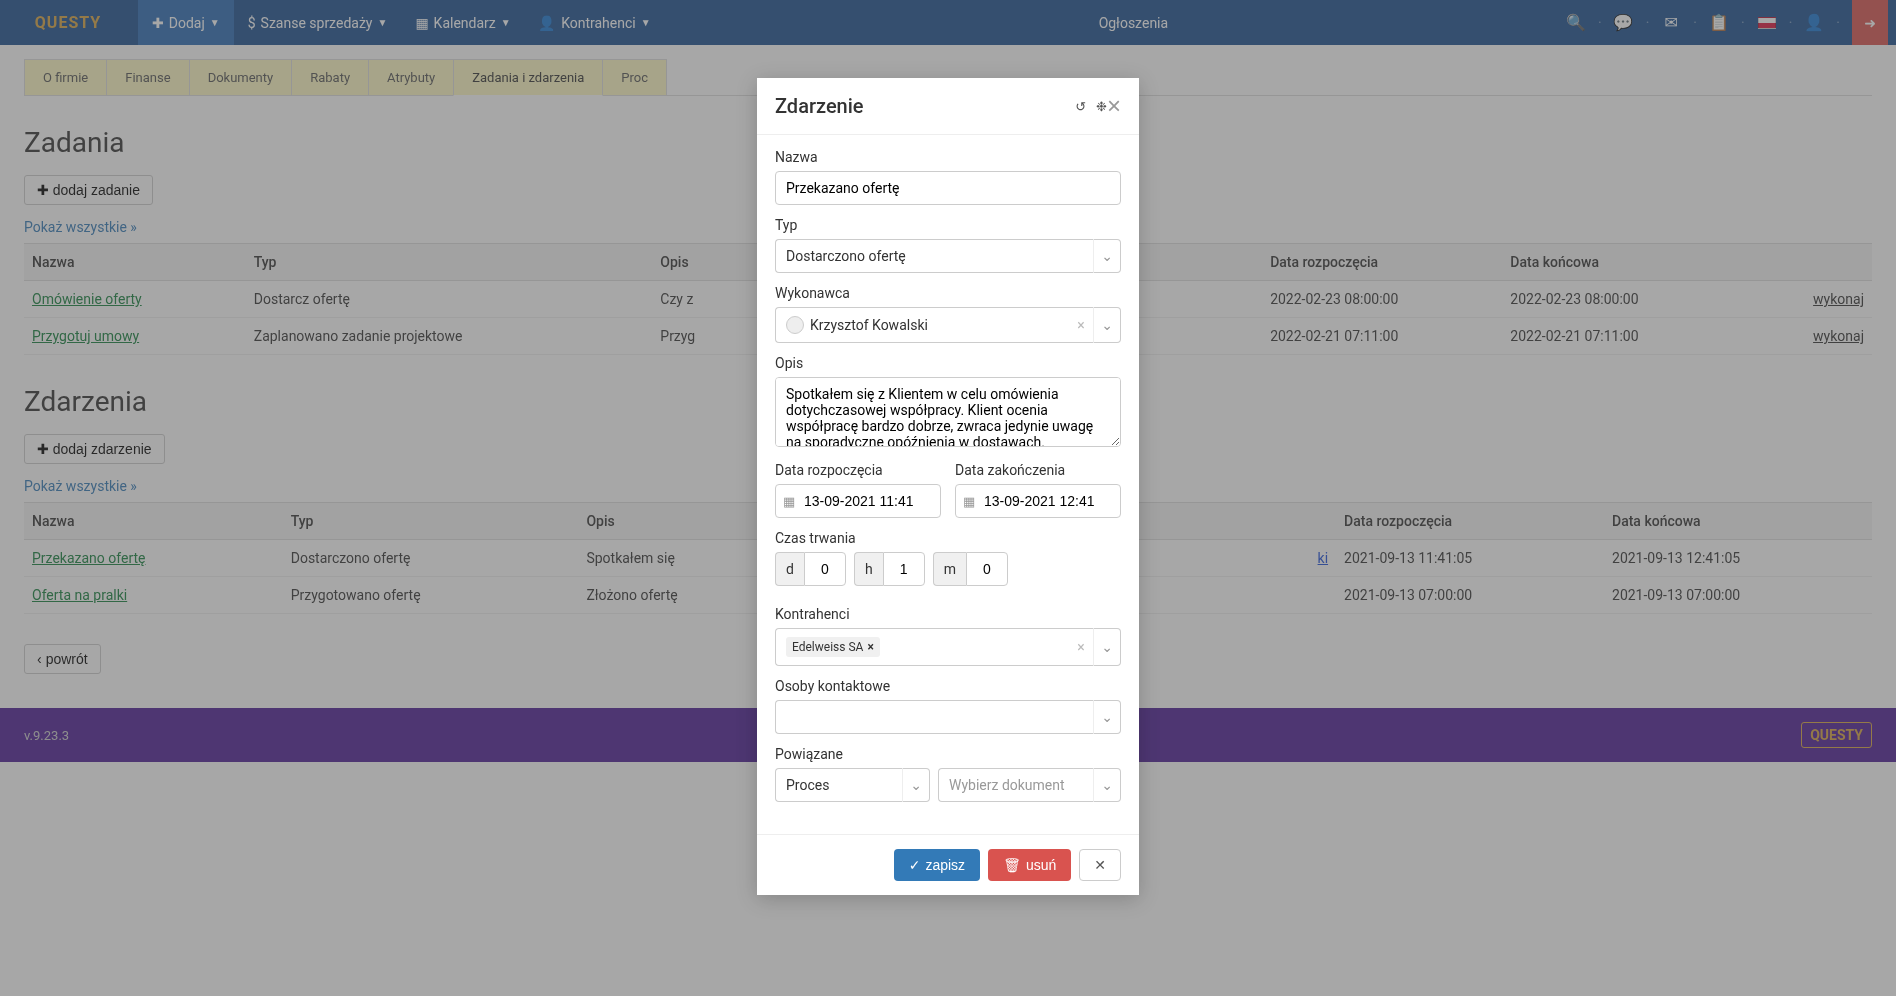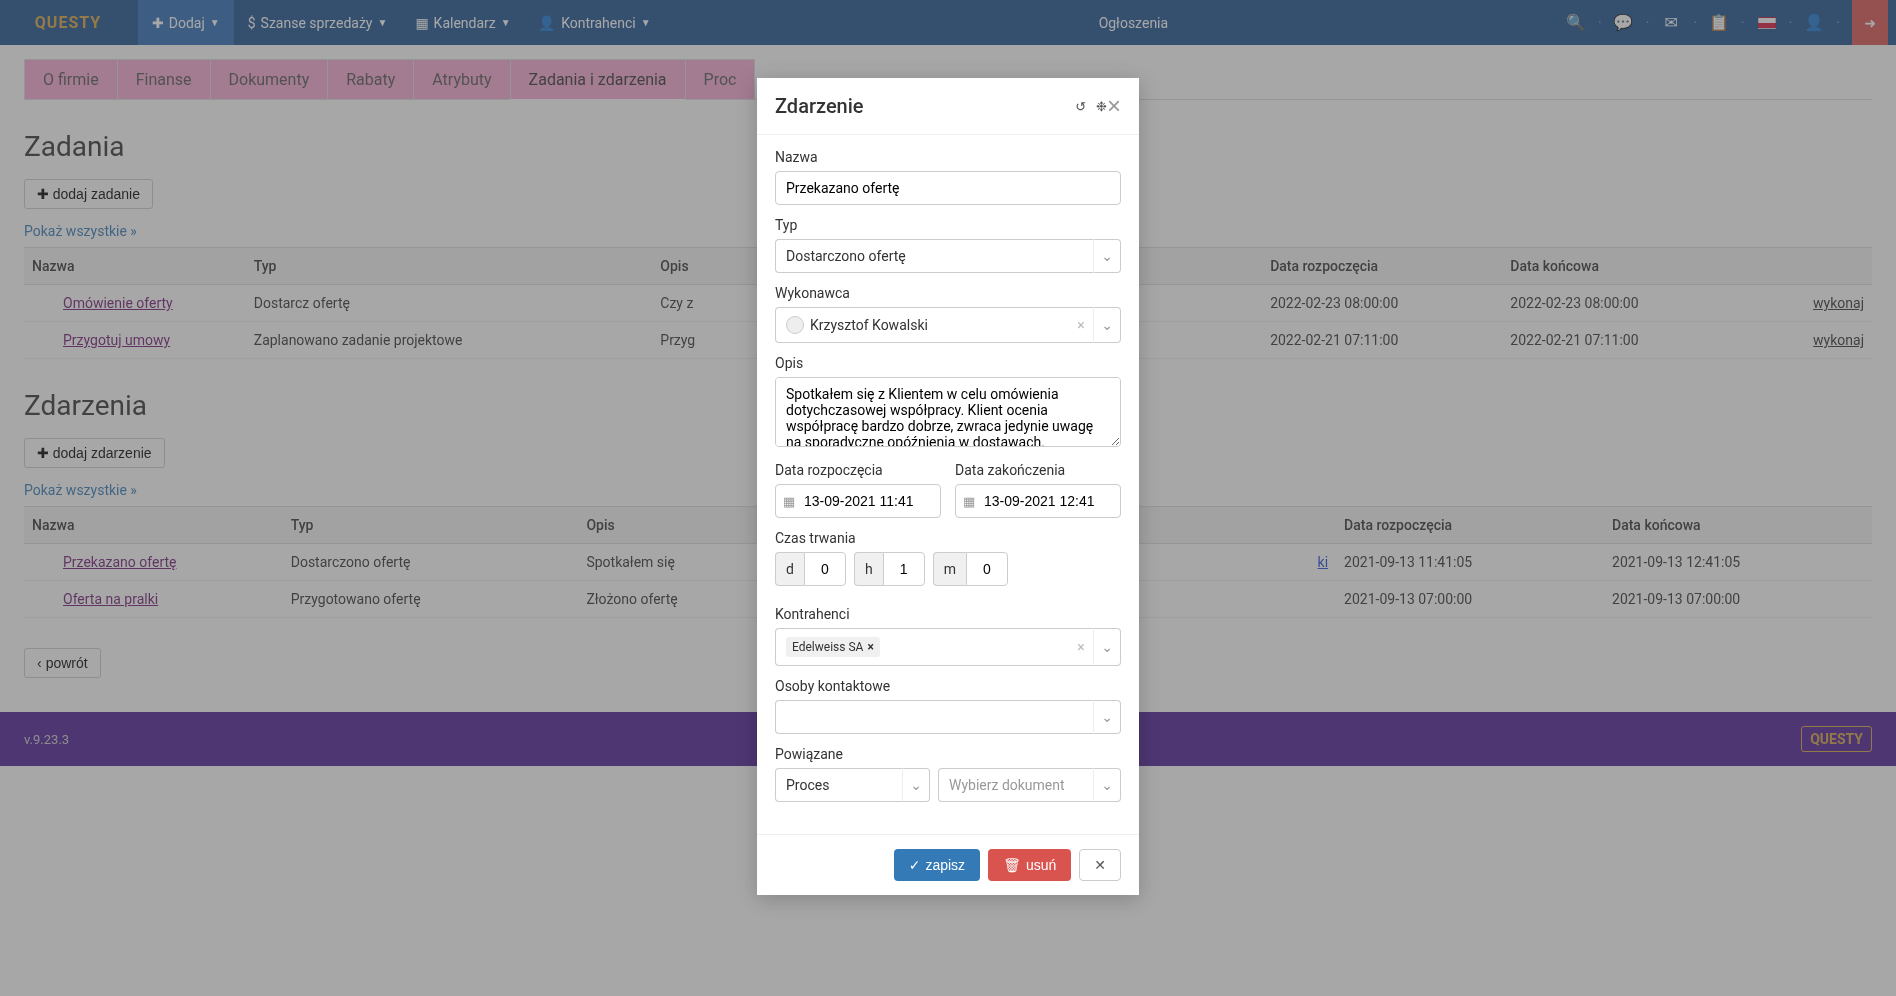--- a/index.html
+++ b/index.html
@@ -11,31 +11,31 @@
   .nav-menu { display: flex; flex: 1; }
   .nav-item { padding: 0 14px; height: 45px; display: flex; align-items: center; color: #fff; cursor: pointer; font-size: 14px; gap: 5px; }
   .nav-item.active { background: #2a6bb5; }
   .nav-right { display: flex; align-items: center; gap: 8px; }
   .nav-icon { width: 28px; height: 28px; display: flex; align-items: center; justify-content: center; cursor: pointer; font-size: 16px; }
   .nav-divider { color: rgba(255,255,255,0.4); }
   .logout-btn { background: #d9534f; width: 36px; height: 45px; display: flex; align-items: center; justify-content: center; cursor: pointer; margin-left: 4px; }
   
   .content { padding: 14px 24px; position: relative; }
   .tabs { display: flex; border-bottom: 1px solid #ddd; margin-bottom: 30px; }
-  .tab { padding: 10px 18px; border: 1px solid #ddd; border-bottom: none; margin-right: -1px; background: #f9a8d4; cursor: pointer; color: #555; font-size: 16px; }
+  .tab { padding: 10px 18px; border: 1px solid #ddd; border-bottom: none; margin-right: -1px; background: #fef9c3; cursor: pointer; color: #555; font-size: 13px; }
   .tab.active { border-bottom: 1px solid #fff; margin-bottom: -1px; color: #333; }
   
   .section-title { font-size: 28px; font-weight: 400; color: #333; margin-bottom: 16px; }
   .add-btn { border: 1px solid #ccc; background: #fff; padding: 6px 12px; border-radius: 3px; cursor: pointer; display: inline-flex; align-items: center; gap: 4px; margin-bottom: 14px; font-size: 14px; }
   .show-all { color: #337ab7; font-size: 14px; margin-bottom: 8px; display: block; }
   
   .table { width: 100%; border-collapse: collapse; margin-bottom: 30px; }
   .table th { text-align: left; padding: 10px 8px; background: #f5f5f5; border-top: 1px solid #ddd; border-bottom: 1px solid #ddd; font-weight: 500; font-size: 14px; }
   .table td { padding: 10px 8px; border-bottom: 1px solid #eee; font-size: 14px; }
-  .table-link { color: #701a75; text-decoration: underline; margin-left: 31px; }
+  .table-link { color: #15803d; text-decoration: underline; }
   .table-action { color: #333; text-decoration: underline; float: right; }
   
   .back-btn { border: 1px solid #ccc; background: #fff; padding: 6px 12px; border-radius: 3px; cursor: pointer; display: inline-flex; align-items: center; gap: 4px; font-size: 14px; }
   
   .footer { background: #4c1d95; color: #ccc; padding: 14px 24px; display: flex; justify-content: space-between; align-items: center; font-size: 13px; margin-top: 20px; }
   .footer-logo { color: #d9a441; font-weight: bold; font-size: 14px; border: 1px solid #d9a441; padding: 4px 8px; border-radius: 3px; }
   
   .overlay { position: fixed; top: 0; left: 0; right: 0; bottom: 0; background: rgba(80,80,80,0.5); z-index: 100; }
   
   .modal { position: fixed; top: 78px; left: 50%; transform: translateX(-50%); width: 382px; background: #fff; z-index: 200; box-shadow: 0 4px 20px rgba(0,0,0,0.2); }

